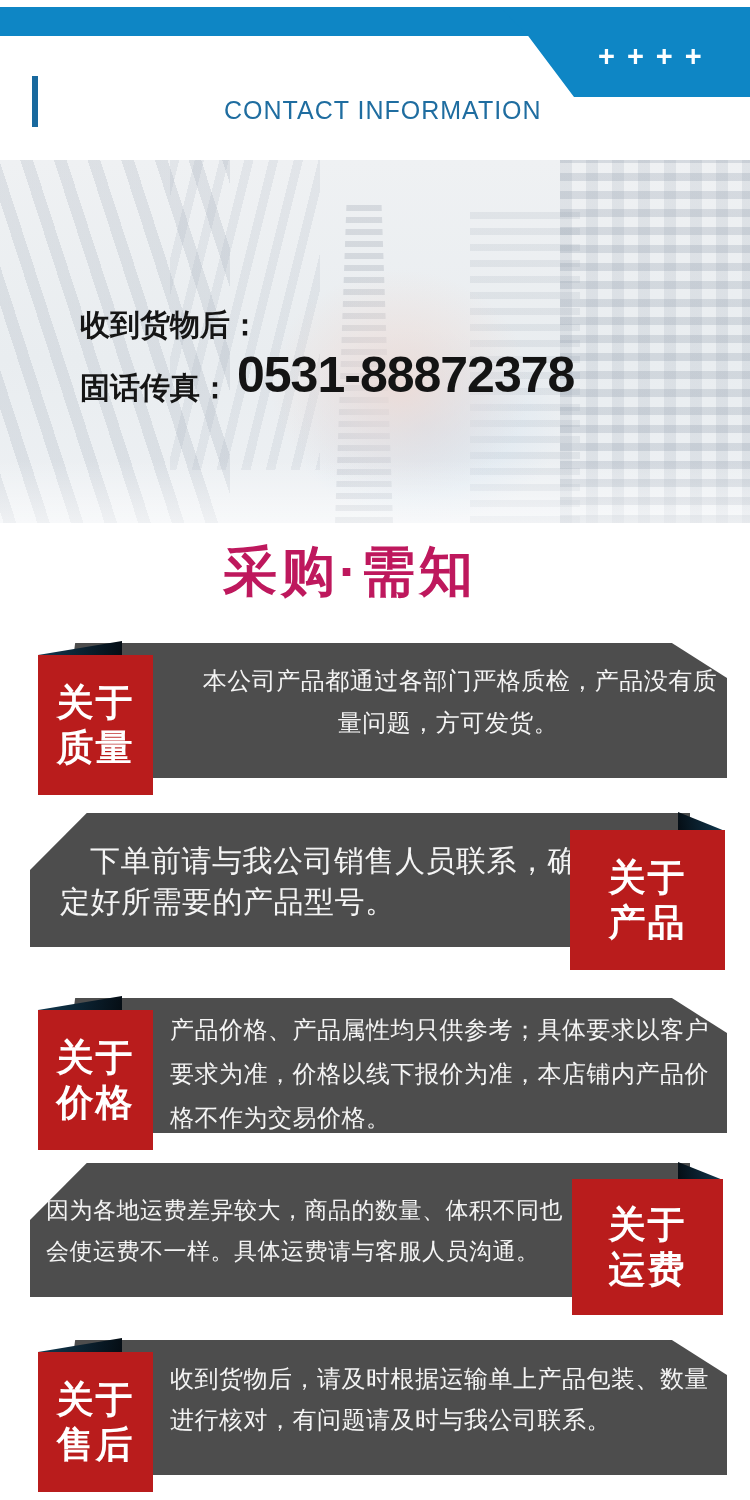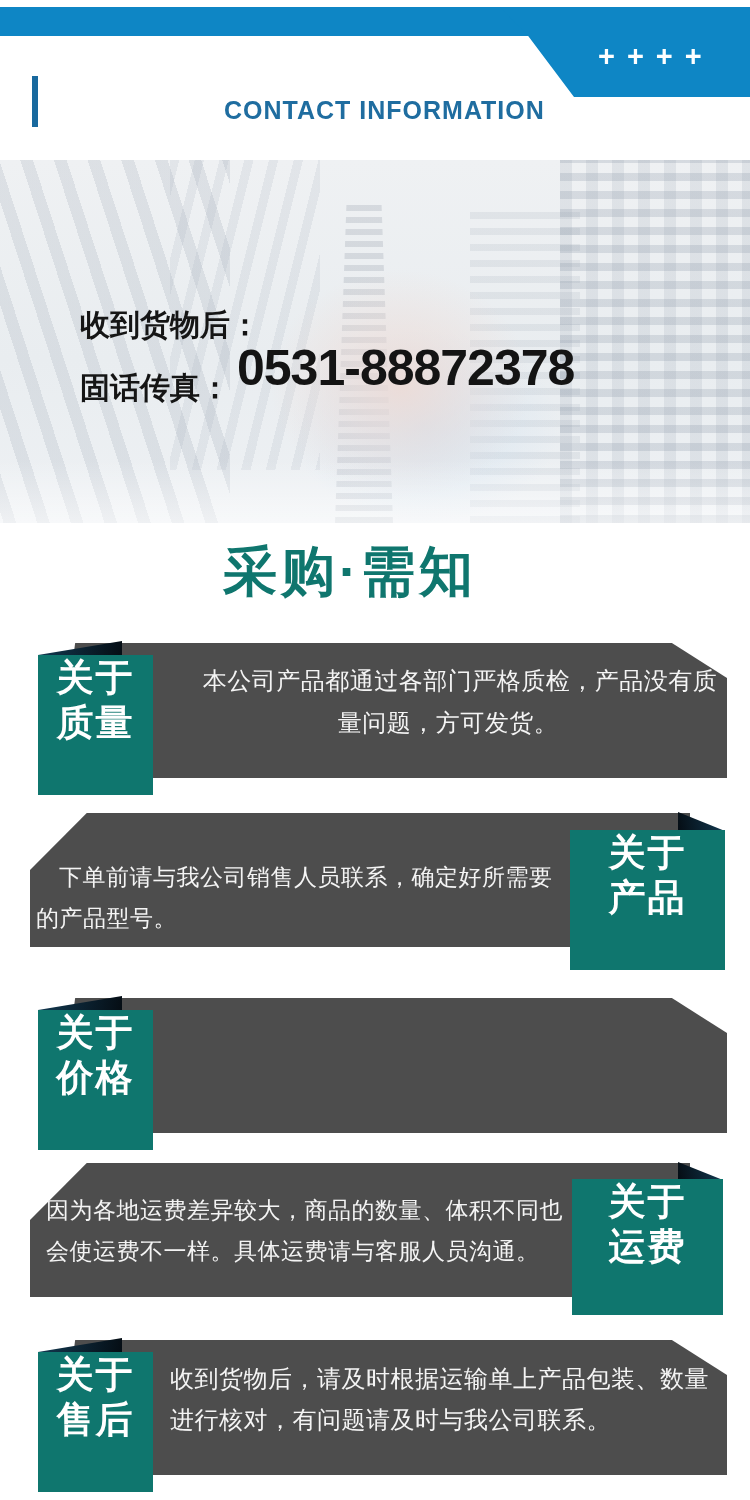--- a/index.html
+++ b/index.html
@@ -11,21 +11,21 @@
   .abs{position:absolute;}
 
   
   .header-bar{left:0;top:7px;width:750px;height:29px;background:#0e86c5;}
   .header-corner{left:500px;top:7px;width:250px;height:90px;background:#0e86c5;
     clip-path:polygon(0 0,100% 0,100% 100%,29.6% 100%,11.2% 32%);}
   .plus-deco{left:598px;top:40px;width:150px;color:#ffffff;font-size:29px;font-weight:bold;
     letter-spacing:12px;white-space:nowrap;}
   .title-bar-accent{left:32px;top:76px;width:6px;height:51px;background:#18699e;}
   .title-cn{left:48px;top:70px;font-size:45px;font-weight:bold;color:#18699e;letter-spacing:3px;white-space:nowrap;}
-  .title-en{left:224px;top:96px;font-size:25px;font-weight:bold;color:#1f6da0;letter-spacing:1px;white-space:nowrap;}
+  .title-en{left:224px;top:96px;font-size:25px;font-weight:normal;color:#1f6da0;letter-spacing:1px;white-space:nowrap;}
 
   
   .photo{left:0;top:160px;width:750px;height:363px;overflow:hidden;
     background:linear-gradient(180deg,#eff1f3 0%,#e9edf0 55%,#eef1f4 100%);}
   .bldg{position:absolute;}
   .bldg-l1{left:-30px;top:0;width:260px;height:363px;
     background:repeating-linear-gradient(72deg,rgba(155,165,178,.22) 0 12px,rgba(255,255,255,0) 12px 32px);}
   .bldg-l2{left:170px;top:0;width:150px;height:310px;
     background:repeating-linear-gradient(104deg,rgba(165,175,188,.18) 0 9px,rgba(255,255,255,0) 9px 24px);}
   .bldg-tower{left:335px;top:40px;width:58px;height:323px;
@@ -43,46 +43,46 @@
   .photo-fade{left:0;top:300px;width:750px;height:63px;
     background:linear-gradient(180deg,rgba(255,255,255,0),rgba(255,255,255,.55));}
 
   
   .c-person{left:213px;top:224px;font-size:34px;font-weight:bold;color:#151515;letter-spacing:1px;white-space:nowrap;}
   .c-label{font-size:30px;font-weight:bold;color:#151515;white-space:nowrap;}
   .c-phone-label{left:80px;top:305px;}
   .c-fax-label{left:80px;top:368px;}
   .c-big{font-size:50px;font-weight:bold;color:#141414;letter-spacing:-1px;white-space:nowrap;}
   .c-phone-value{left:237px;top:291px;}
-  .c-fax-value{left:237px;top:339px;}
+  .c-fax-value{left:237px;top:346px;}
   .c-address{left:80px;top:419px;font-size:28px;font-weight:bold;color:#151515;white-space:nowrap;}
 
   
   .purchase-title{left:0;top:536px;width:700px;text-align:center;font-size:54px;font-weight:bold;
-    color:#0f766e;letter-spacing:4px;}
+    color:#be185d;letter-spacing:4px;}
 
   .gray{background:#4d4d4d;}
   .fold{background:linear-gradient(100deg,#123a52,#050d14);}
   .fold-r{background:linear-gradient(80deg,#050d14,#123a52);}
-  .tag{background:#0f766e;color:#ffffff;font-weight:bold;font-size:37px;line-height:1.22;
-    display:flex;align-items:flex-start;justify-content:center;text-align:center;letter-spacing:2px;}
+  .tag{background:#b91c1c;color:#ffffff;font-weight:bold;font-size:37px;line-height:1.22;
+    display:flex;align-items:center;justify-content:center;text-align:center;letter-spacing:2px;}
   .ntext{color:#f4f4f4;font-size:24px;line-height:42px;letter-spacing:.5px;}
   .ntext.indent{text-indent:1em;}
 
   
   .g1{left:55px;top:643px;width:672px;height:135px;clip-path:polygon(3% 0,91.8% 0,100% 26%,100% 100%,.3% 100%);}
   .f1{left:38px;top:641px;width:84px;height:14px;clip-path:polygon(0 100%,100% 0,100% 100%);}
   .t1{left:38px;top:655px;width:115px;height:140px;}
   .x1{left:170px;top:660px;width:556px;text-align:center;}
 
   
   .g2{left:30px;top:813px;width:660px;height:134px;clip-path:polygon(8.6% 0,100% 0,100% 100%,0 100%,0 42.5%);}
   .f2{left:678px;top:812px;width:47px;height:19px;clip-path:polygon(0 0,100% 100%,0 100%);}
   .t2{left:570px;top:830px;width:155px;height:140px;}
-  .x2{left:36px;top:840px;width:535px;font-size:23px;line-height:41px;margin-top:17px;}
+  .x2{left:60px;top:840px;width:535px;font-size:30px;line-height:41px;}
 
   
   .g3{left:55px;top:998px;width:672px;height:135px;clip-path:polygon(3% 0,91.8% 0,100% 26%,100% 100%,.3% 100%);}
   .f3{left:38px;top:996px;width:84px;height:14px;clip-path:polygon(0 100%,100% 0,100% 100%);}
   .t3{left:38px;top:1010px;width:115px;height:140px;}
   .x3{left:170px;top:1008px;width:540px;line-height:44px;}
 
   
   .g4{left:30px;top:1163px;width:660px;height:134px;clip-path:polygon(8.6% 0,100% 0,100% 100%,0 100%,0 42.5%);}
   .f4{left:678px;top:1162px;width:45px;height:18px;clip-path:polygon(0 0,100% 100%,0 100%);}
@@ -132,20 +132,21 @@
 
   <div class="abs gray g2"></div>
   <div class="abs fold-r f2"></div>
   <div class="abs ntext indent x2">下单前请与我公司销售人员联系，确定好所需要的产品型号。</div>
   <div class="abs tag t2">
     <span><span>关于</span><br><span>产品</span></span>
   </div>
 
   <div class="abs gray g3"></div>
   <div class="abs fold f3"></div>
+  <div class="abs ntext x3">产品价格、产品属性均只供参考；具体要求以客户要求为准，价格以线下报价为准，本店铺内产品价格不作为交易价格。</div>
   <div class="abs tag t3">
     <span><span>关于</span><br><span>价格</span></span>
   </div>
 
   <div class="abs gray g4"></div>
   <div class="abs fold-r f4"></div>
   <div class="abs ntext x4">因为各地运费差异较大，商品的数量、体积不同也会使运费不一样。具体运费请与客服人员沟通。</div>
   <div class="abs tag t4">
     <span><span>关于</span><br><span>运费</span></span>
   </div>

